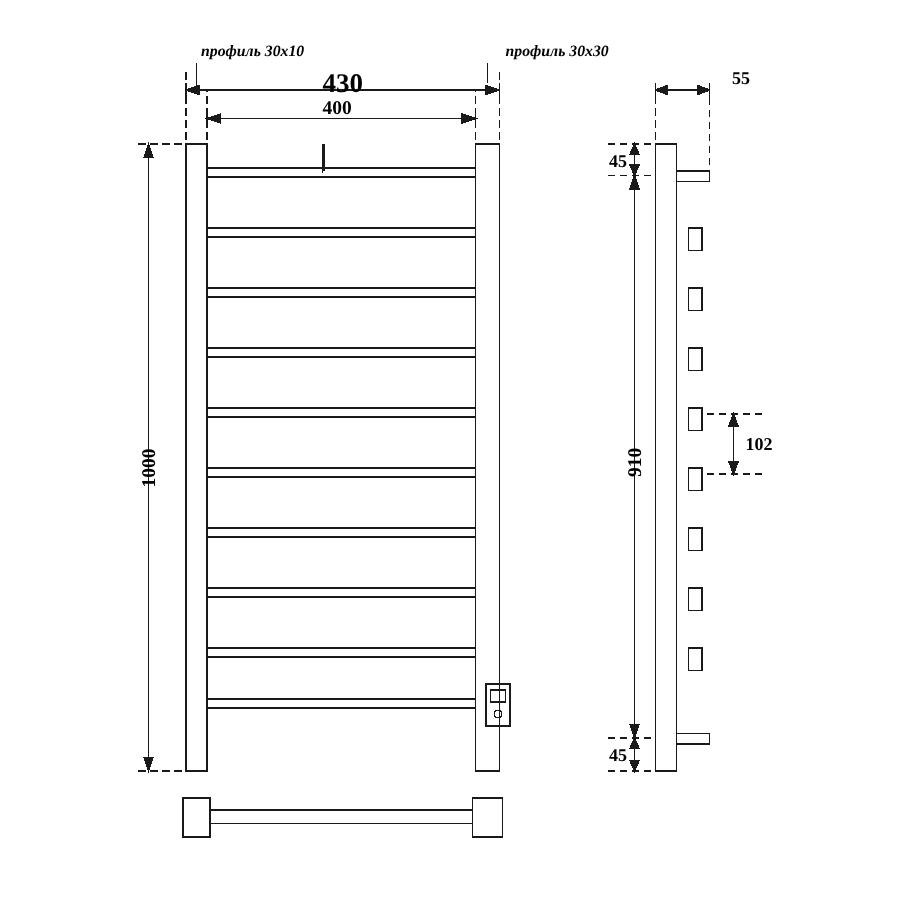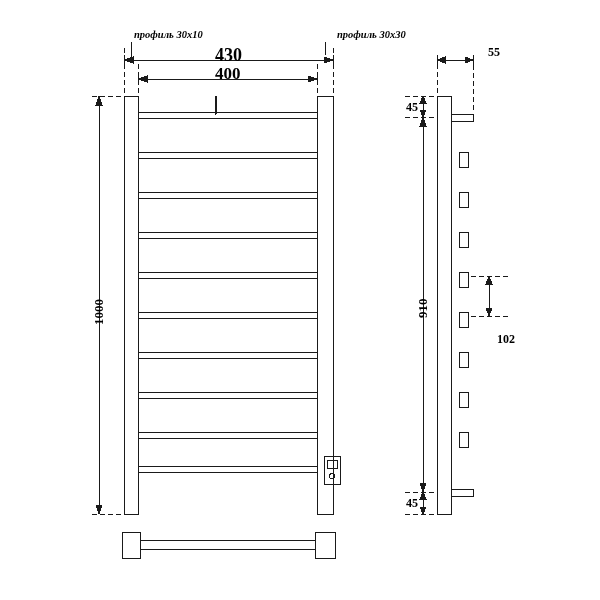--- a/index.html
+++ b/index.html
@@ -192,27 +192,27 @@
 
     </g>
   </svg>
 
   <div class="lbl italic" style="left:90px; top:30px;padding-left:44px;">профиль 30x10</div>
 
   <div class="lbl italic" style="left:337px; top:30px;font-family:Liberation Serif, serif;">профиль 30x30</div>
 
   <div class="lbl" style="left:215px; top:46px; font-size:18px;">430</div>
 
-  <div class="lbl" style="left:215px; top:65px; font-size:17px;">400</div>
+  <div class="lbl" style="left:215px; top:65px; font-size:13px;">400</div>
 
   <div class="lbl vert" style="left:92px; top:325px; font-size:13px;">1000</div>
 
   <div class="lbl" style="left:444px; top:46px; font-size:12px;padding-left:44px;">55</div>
 
   <div class="lbl" style="left:406px; top:101px; font-size:12px;">45</div>
 
   <div class="lbl vert" style="left:416px; top:318px; font-size:13px;">910</div>
 
-  <div class="lbl" style="left:497px; top:290px; font-size:12px;margin-top:43px;">102</div>
+  <div class="lbl" style="left:497px; top:290px; font-size:12px;">102</div>
 
   <div class="lbl" style="left:406px; top:497px; font-size:12px;">45</div>
 
 </div>
 
 </body></html>

